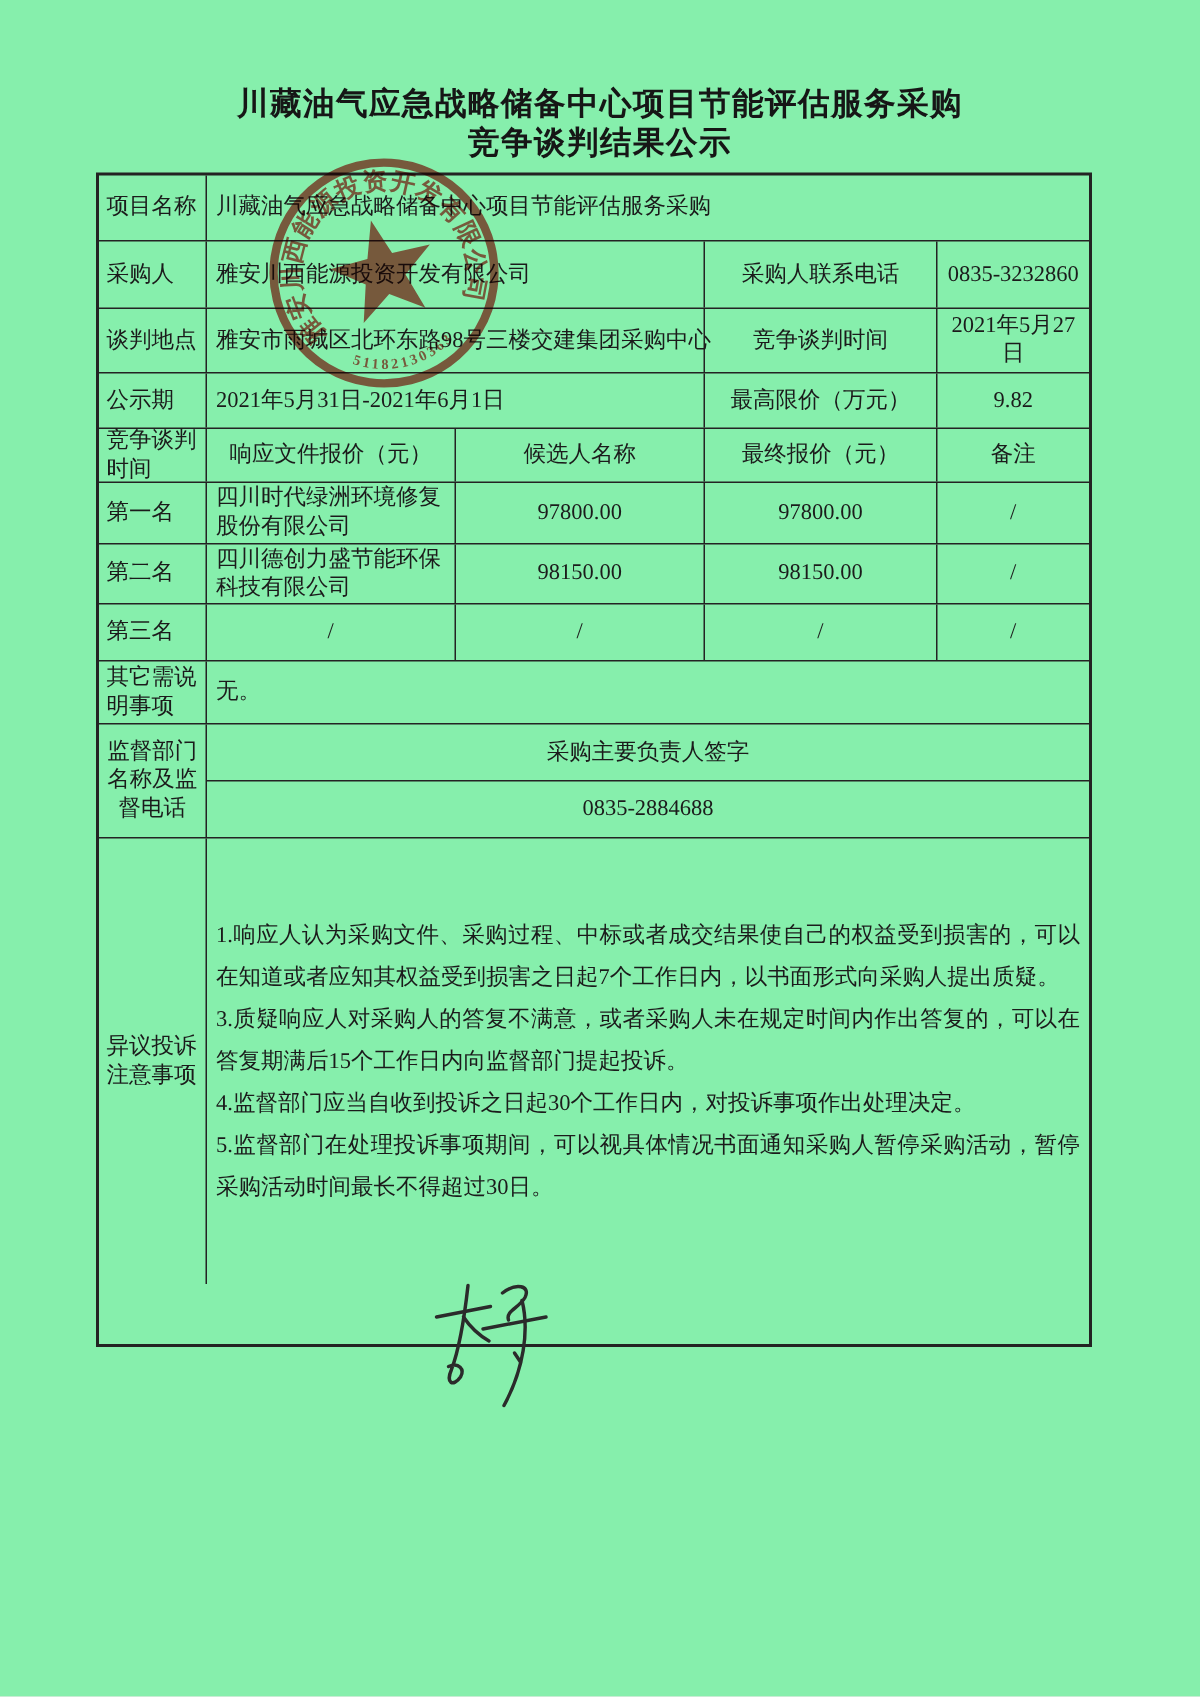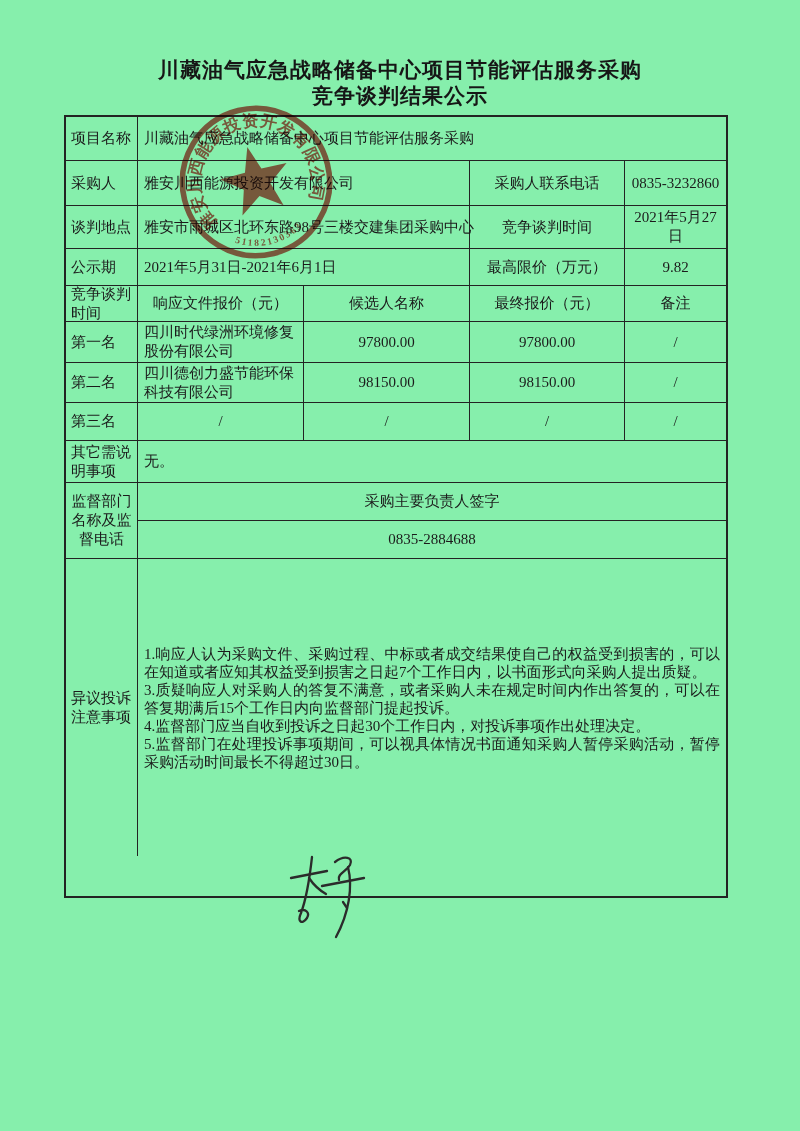--- a/index.html
+++ b/index.html
@@ -32,21 +32,21 @@
   .w-value{width:332px; flex:0 0 auto;}
   .w-label2{width:155px; flex:0 0 auto;}
   .w-name{width:166px; flex:0 0 auto;}
   .w-price{width:166px; flex:0 0 auto;}
   .w-final{width:155px; flex:0 0 auto;}
   .sup-right{flex:1 1 auto; display:flex; flex-direction:column;}
   .sup-sub{flex:1 1 50%; display:flex; align-items:center; justify-content:center; box-sizing:border-box;}
   .sup-sub:first-child{border-bottom:1.5px solid #232323;}
   .objection-text{align-items:center;}
   .objection-text .inner{width:100%; }
-  .objection-text p{margin:0; line-height:18px; text-align:justify;}
+  .objection-text p{margin:0; line-height:28px; text-align:justify;}
   .sig-row{align-items:center; font-size:15.5px;}
   .stamp{
     position:absolute; left:176px; top:102px; width:160px; height:160px;
     transform:rotate(-14deg); opacity:.8; mix-blend-mode:multiply; pointer-events:none;
   }
   .stamp text{font-family:"Liberation Serif","DejaVu Serif",serif; font-weight:700;}
   .signature{
     position:absolute; left:282px; top:851px; width:92px; height:96px; pointer-events:none;
   }
 </style>

